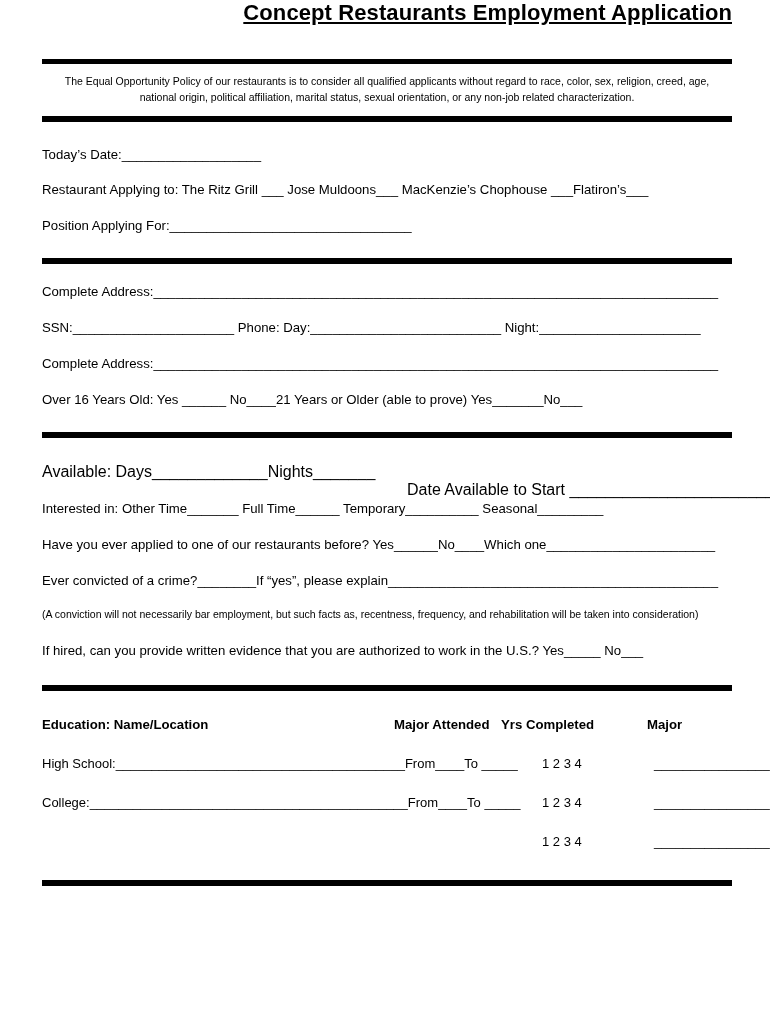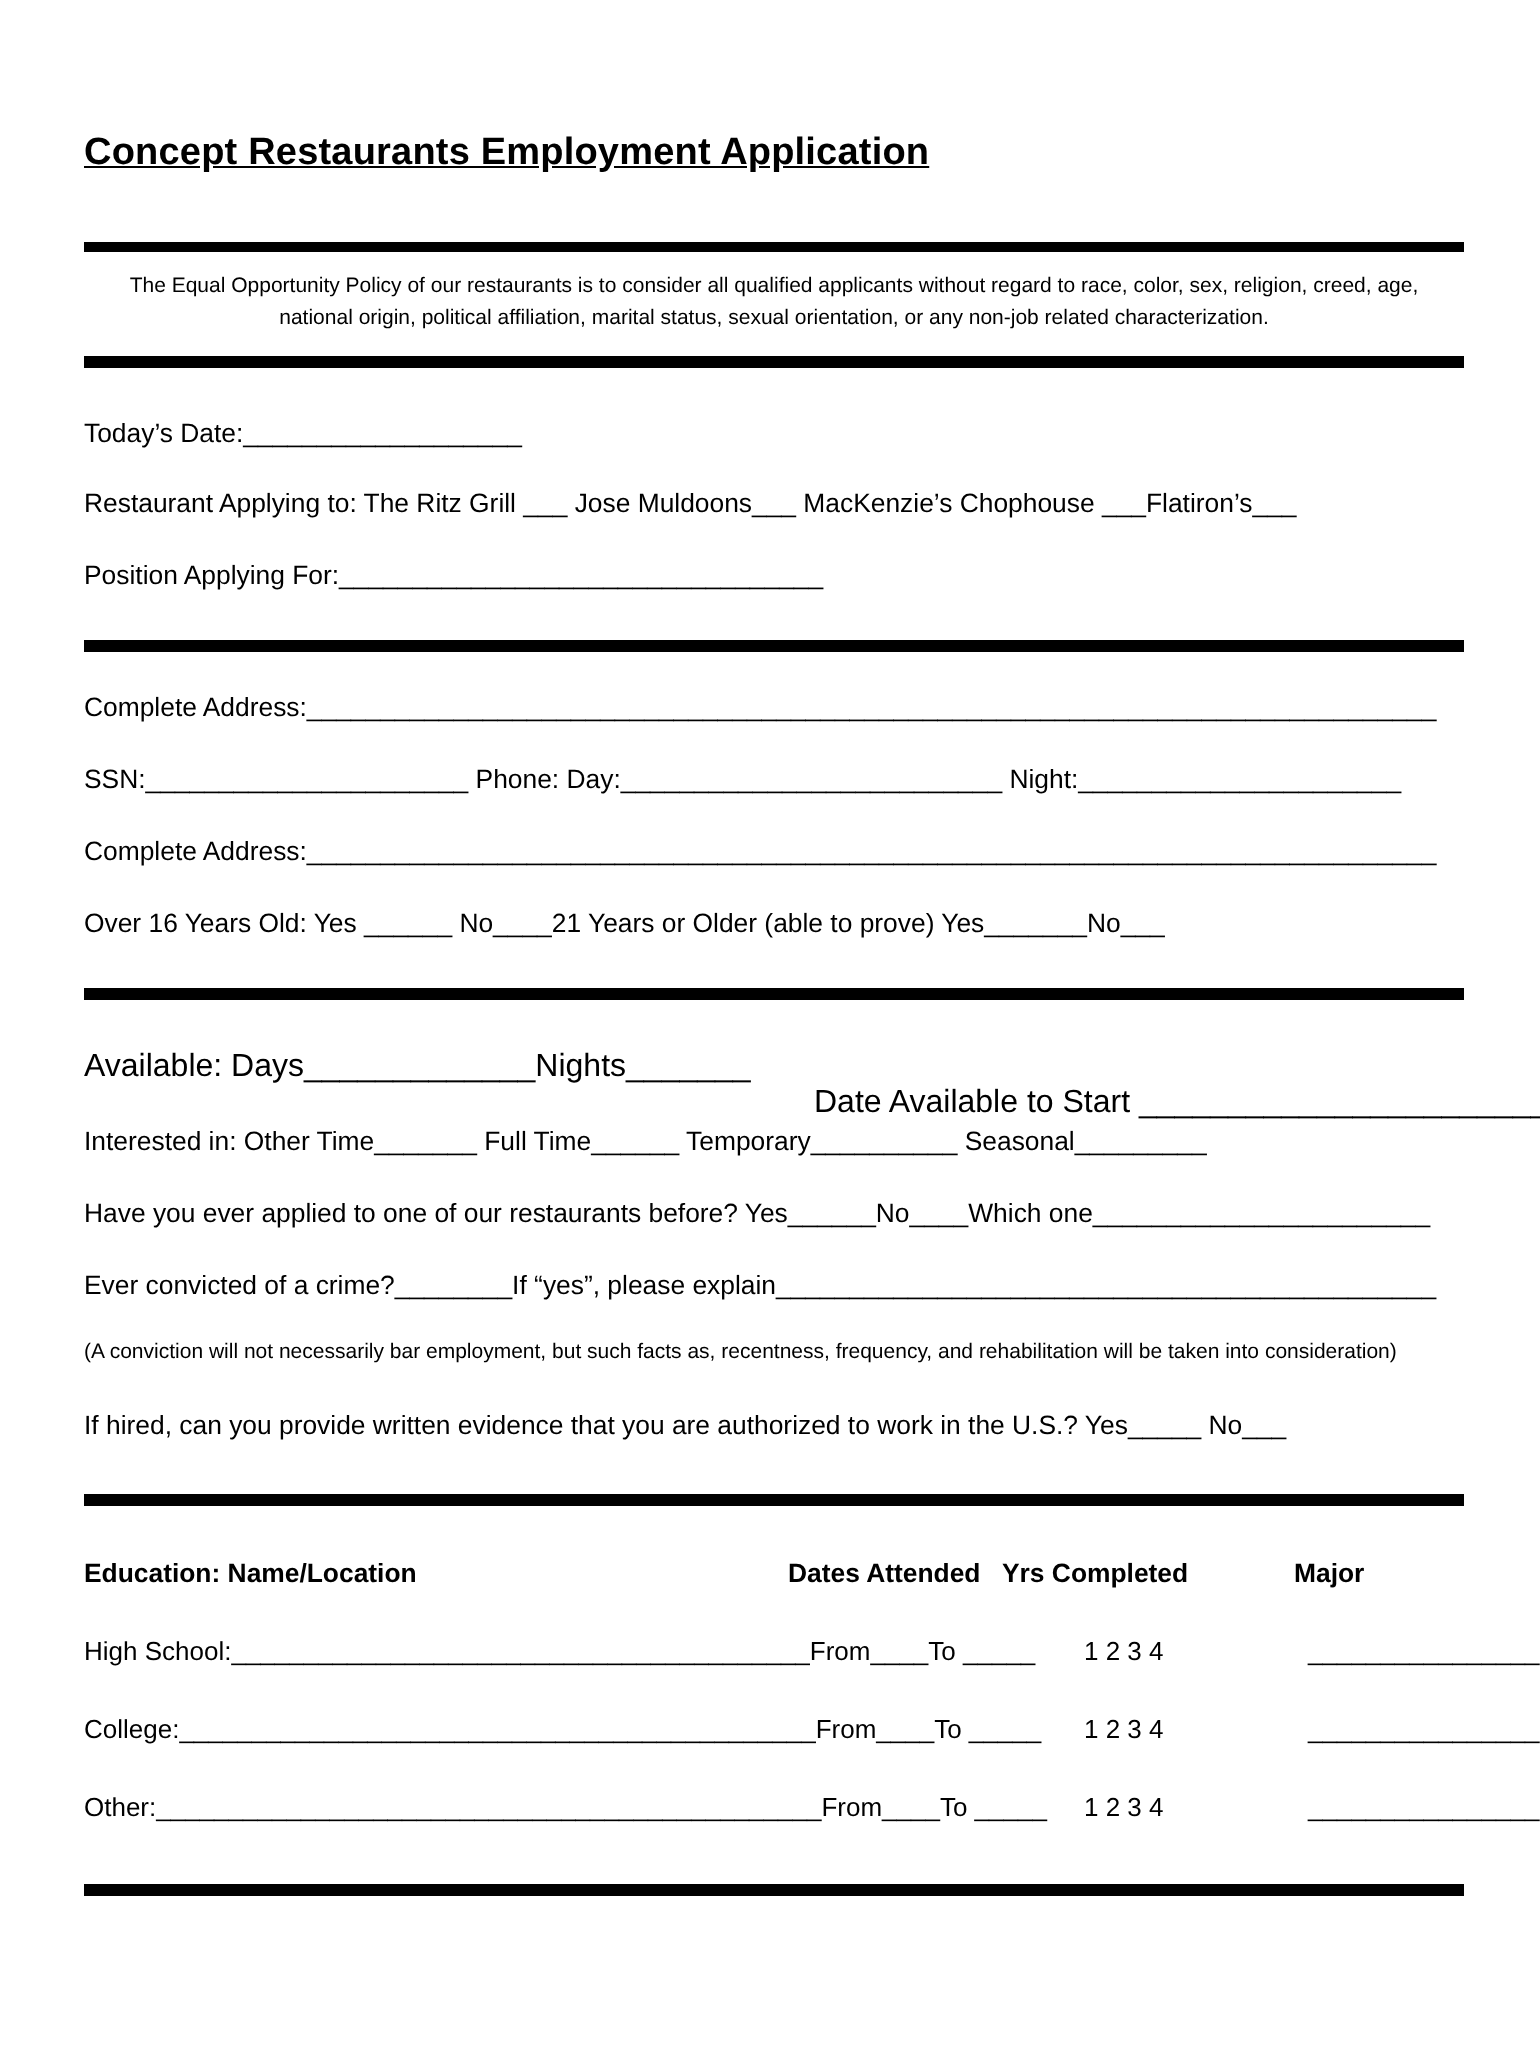--- a/index.html
+++ b/index.html
@@ -23,25 +23,24 @@
     background: #ffffff;
   }
   .sheet {
     position: absolute;
     left: 42px;
     top: 0;
     width: 690px;
     height: 1024px;
   }
   .doc-title {
-    text-align: left;
-    font-size: 19px;
+    text-align: right;
+    font-size: 22px;
     font-weight: bold;
     text-decoration: underline;
-    margin-top: 66px;
     letter-spacing: 0.1px;
   }
   .rule {
     height: 5px;
     background: #000000;
     margin: 0;
   }
   .rule-thick {
     height: 6px;
     background: #000000;
@@ -148,39 +147,38 @@
       <div class="line">Ever convicted of a crime?________If “yes”, please explain_____________________________________________</div>
       <div class="note">(A conviction will not necessarily bar employment, but such facts as, recentness, frequency, and rehabilitation will be taken into consideration)</div>
       <div class="line">If hired, can you provide written evidence that you are authorized to work in the U.S.? Yes_____ No___</div>
     </div>
 
     <div class="rule-thick rule-5"></div>
 
     <div class="block">
       <div class="edu-header">
         <span class="eh-1">Education: Name/Location</span>
-        <span class="eh-2">Dates Attended</span>
+        <span class="eh-2">Major Attended</span>
         <span class="eh-3">Yrs Completed</span>
         <span class="eh-4">Major</span>
       </div>
 
       <div class="edu-row">
         <span class="er-1">High School:________________________________________From____To _____</span>
         <span class="er-2">1 2 3 4</span>
         <span class="er-3">________________</span>
       </div>
 
       <div class="edu-row">
         <span class="er-1">College:____________________________________________From____To _____</span>
         <span class="er-2">1 2 3 4</span>
         <span class="er-3">________________</span>
       </div>
 
       <div class="edu-row">
-        <span class="er-1">Other:______________________________________________From____To _____</span>
         <span class="er-2">1 2 3 4</span>
         <span class="er-3">________________</span>
       </div>
     </div>
 
     <div class="rule-thick rule-bottom"></div>
 
   </div>
 </div>
 

